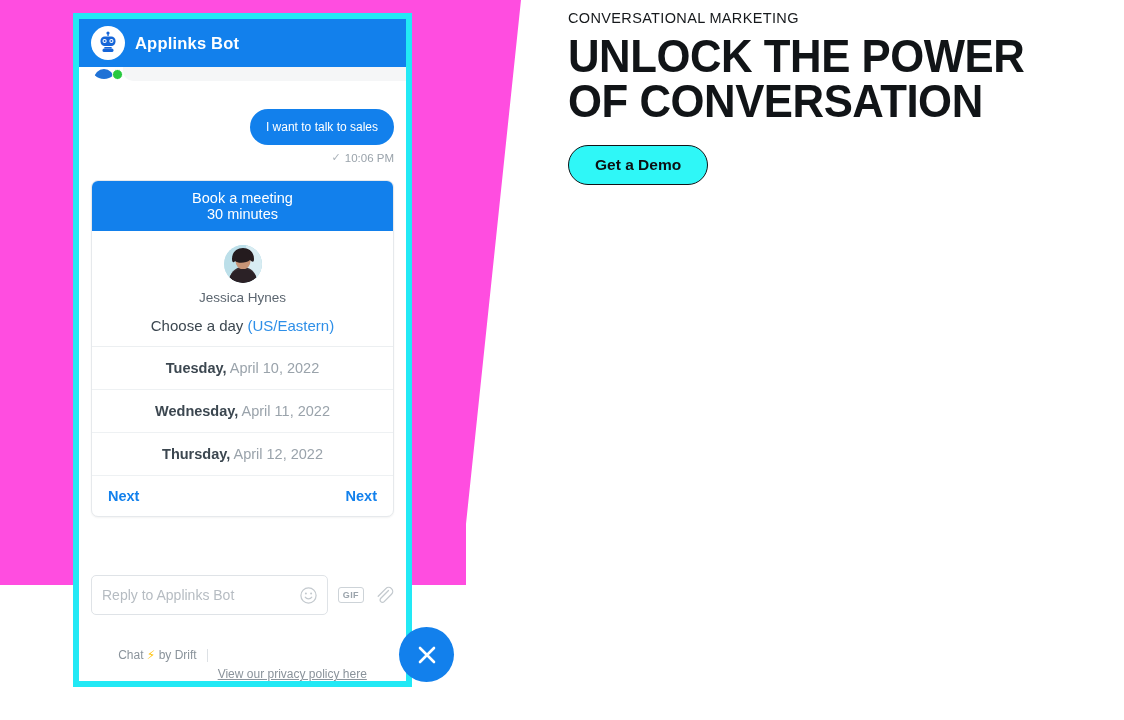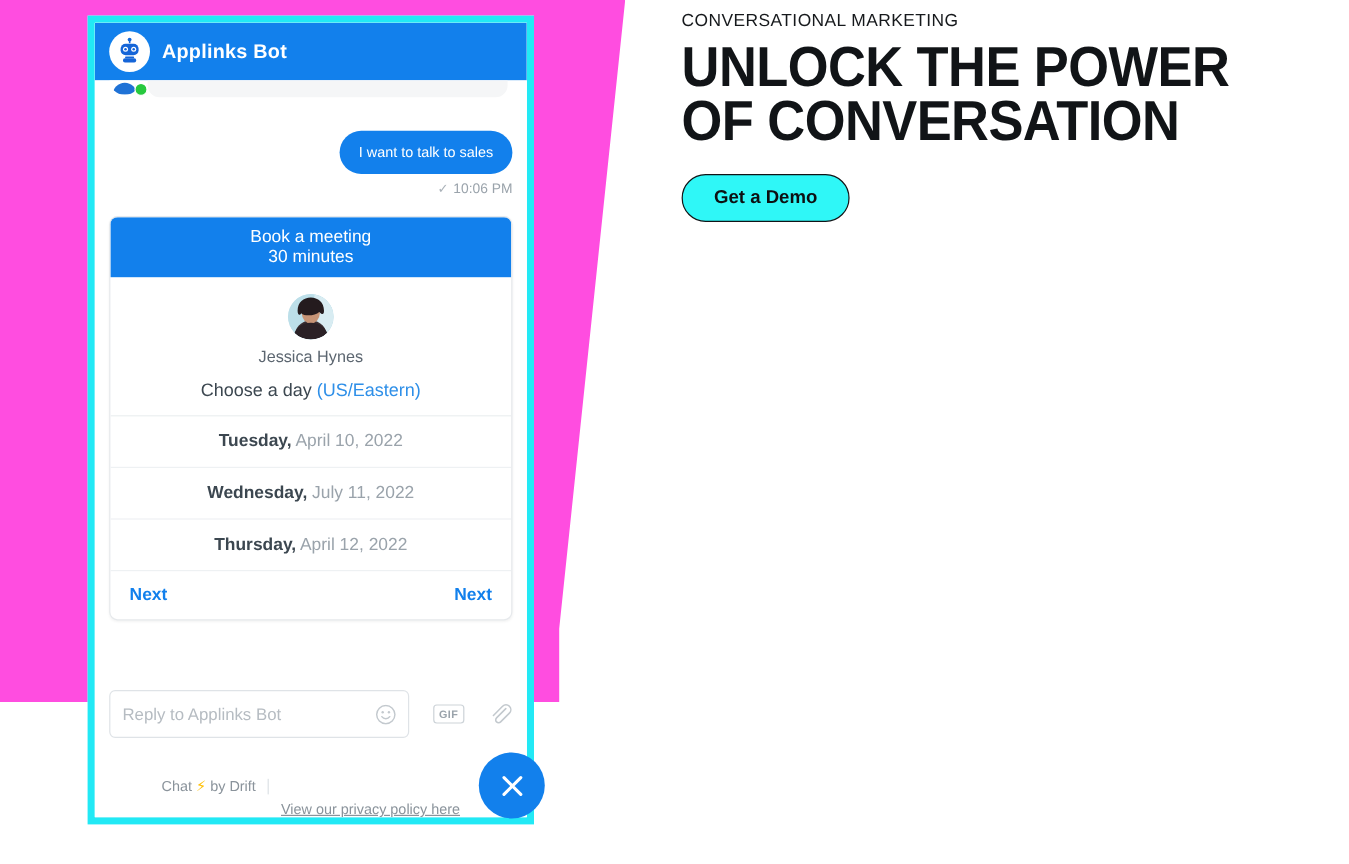--- a/index.html
+++ b/index.html
@@ -10,21 +10,21 @@
   }
   
   .magenta-wedge{
     position:absolute;left:0;top:0;width:560px;height:600px;
     background:#ff4de0;
     clip-path:polygon(0 0, 521px 0, 466px 524px, 466px 585px, 0 585px);
     z-index:0;
   }
   
   .chat-frame{
-    position:absolute;left:73px;top:13px;width:372px;height:674px;
+    position:absolute;left:73px;top:13px;width:339px;height:674px;
     border:6px solid #22e9f5;
     box-sizing:border-box;background:#ffffff;z-index:2;
   }
   .chat-inner{position:absolute;inset:0;overflow:hidden;background:#fff;display:flex;flex-direction:column;}
 
   
   .chat-header{
     background:#1280ec;height:48px;flex:0 0 48px;
     display:flex;align-items:center;padding:0 12px;gap:10px;
   }
@@ -80,21 +80,21 @@
   .day-row{
     padding:13px 10px;text-align:center;font-size:14.5px;color:#9aa3ab;
     border-bottom:1px solid #eef1f3;cursor:pointer;
   }
   .day-row b{color:#3c4750;font-weight:bold;}
   .nav-row{display:flex;justify-content:space-between;padding:12px 16px;}
   .nav-link{color:#1280ec;font-size:14.5px;font-weight:bold;cursor:pointer;}
 
   
   .composer-wrap{flex:0 0 auto;padding:14px 12px 0;background:#fff;}
-  .composer{display:flex;align-items:center;gap:20px;}
+  .composer{display:flex;align-items:center;gap:10px;}
   .composer-input{
     flex:1 1 auto;border:1px solid #dfe3e7;border-radius:5px;height:38px;
     display:flex;align-items:center;padding:0 10px;justify-content:space-between;
   }
   .composer-placeholder{color:#b6bcc2;font-size:14px;}
   .icon-btn{cursor:pointer;display:flex;align-items:center;}
   .gif-box{
     border:1px solid #cdd3d8;border-radius:3px;font-size:9px;color:#9aa3ab;
     padding:2px 4px;font-weight:bold;letter-spacing:.4px;
   }
@@ -207,21 +207,21 @@
           <div class="choose-day">
             <span>Choose a day</span>
             <span class="tz">(US/Eastern)</span>
           </div>
         </div>
 
         <div class="day-row">
           <b>Tuesday,</b><span> April 10, 2022</span>
         </div>
         <div class="day-row">
-          <b>Wednesday,</b><span> July 11, 2022</span>
+          <b>Wednesday,</b><span> April 11, 2022</span>
         </div>
         <div class="day-row">
           <b>Thursday,</b><span> April 12, 2022</span>
         </div>
 
         <div class="nav-row">
           <span class="nav-link">Next</span>
           <span class="nav-link">Next</span>
         </div>
       </div>

